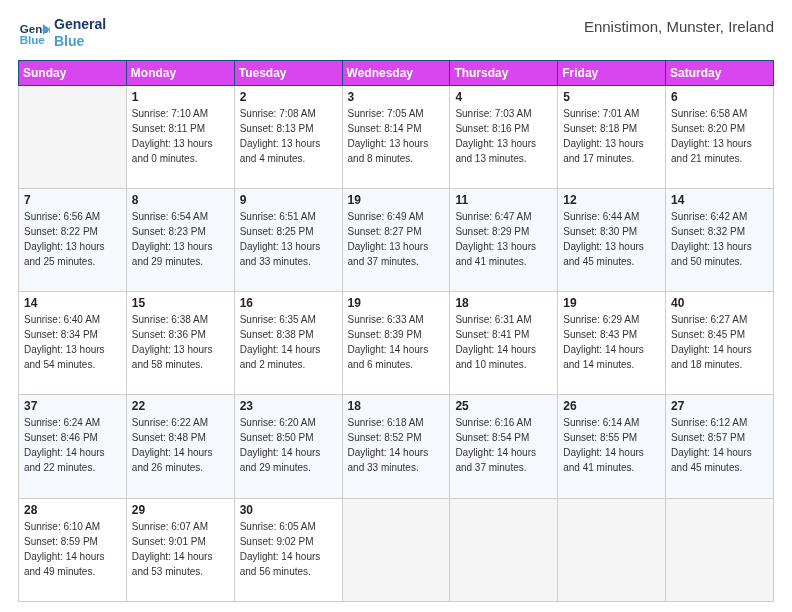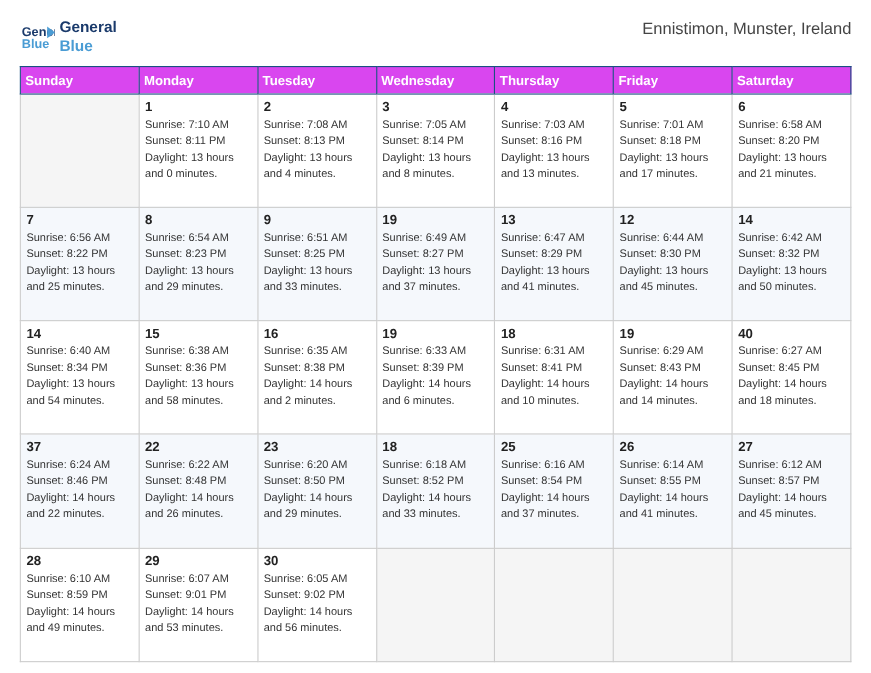--- a/index.html
+++ b/index.html
@@ -168,21 +168,21 @@
           </td>
           <td>
             <span class="day-number">9</span>
             <div class="day-info">Sunrise: 6:51 AM<br>Sunset: 8:25 PM<br>Daylight: 13 hours and 33 minutes.</div>
           </td>
           <td>
             <span class="day-number">19</span>
             <div class="day-info">Sunrise: 6:49 AM<br>Sunset: 8:27 PM<br>Daylight: 13 hours and 37 minutes.</div>
           </td>
           <td>
-            <span class="day-number">13</span>
+            <span class="day-number">11</span>
             <div class="day-info">Sunrise: 6:47 AM<br>Sunset: 8:29 PM<br>Daylight: 13 hours and 41 minutes.</div>
           </td>
           <td>
             <span class="day-number">12</span>
             <div class="day-info">Sunrise: 6:44 AM<br>Sunset: 8:30 PM<br>Daylight: 13 hours and 45 minutes.</div>
           </td>
           <td>
             <span class="day-number">14</span>
             <div class="day-info">Sunrise: 6:42 AM<br>Sunset: 8:32 PM<br>Daylight: 13 hours and 50 minutes.</div>
           </td>

